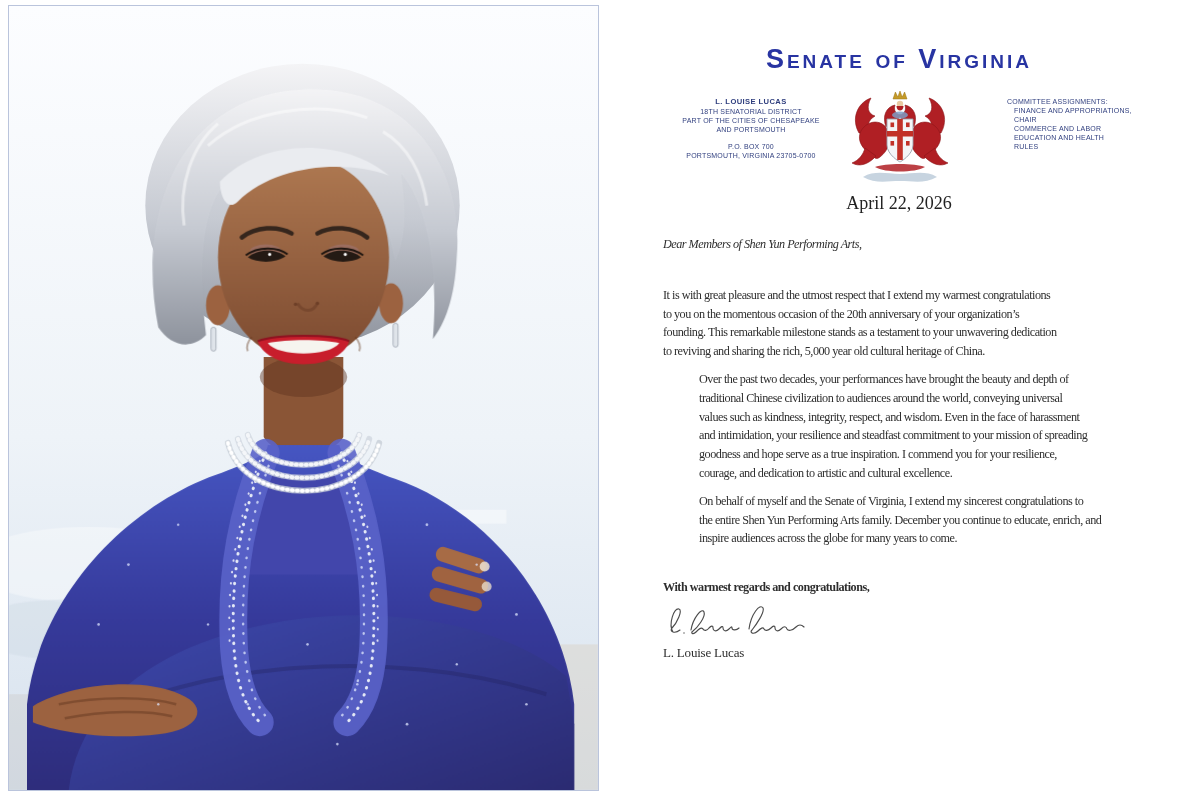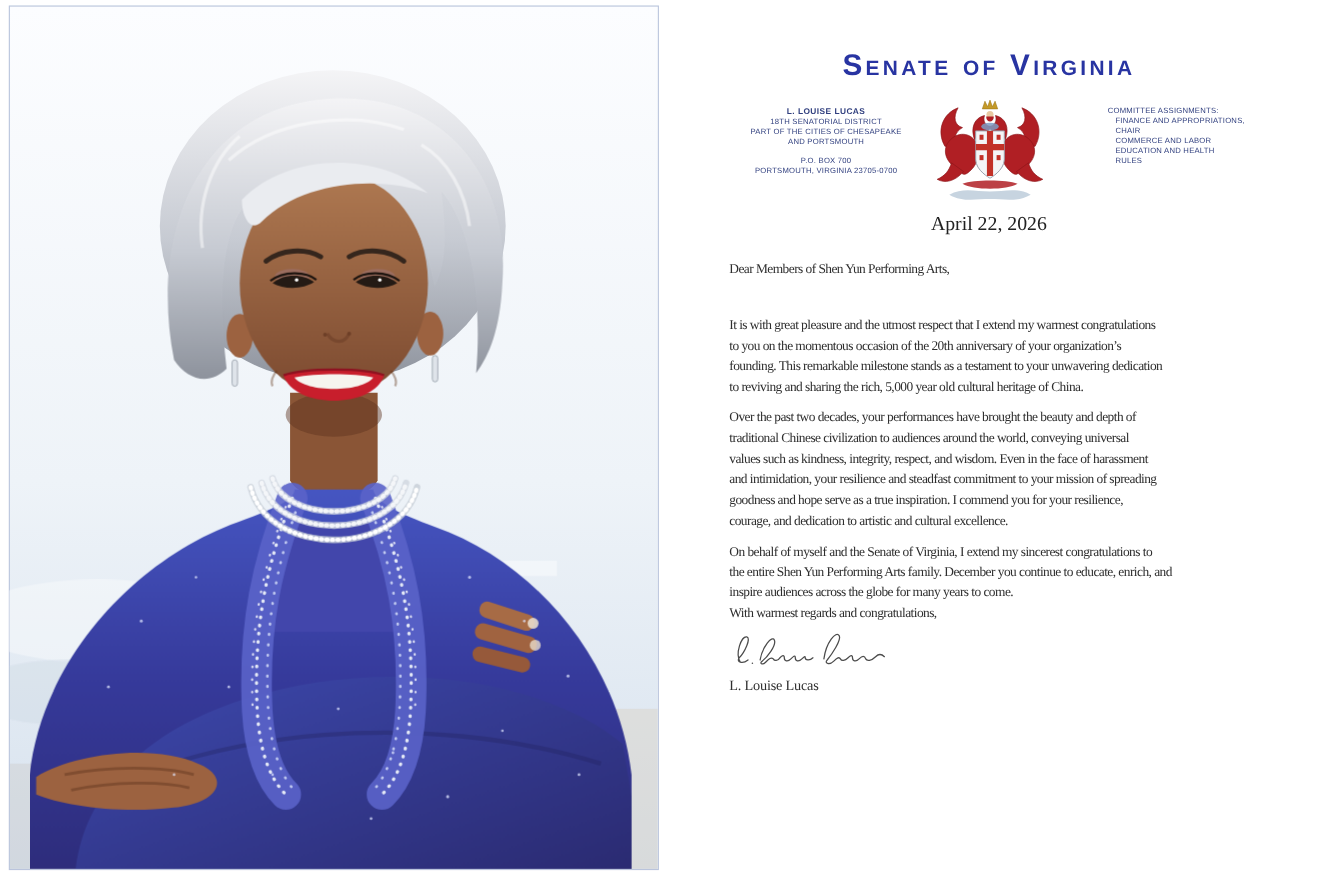--- a/index.html
+++ b/index.html
@@ -29,24 +29,24 @@
     font-size:7px;line-height:9px;letter-spacing:.2px;text-transform:uppercase;}
   .lh-left .lh-name{font-size:7.6px;font-weight:bold;letter-spacing:.4px;margin-bottom:1px;}
   .lh-left .lh-district{white-space:pre-line;}
   .lh-left .lh-address{white-space:pre-line;margin-top:8px;}
   .lh-crest{position:absolute;left:182px;top:8px;width:110px;height:100px;}
   .lh-right{position:absolute;left:344px;top:16px;width:140px;text-align:left;
     font-size:7px;line-height:9px;letter-spacing:.2px;text-transform:uppercase;}
   .lh-right .lh-com-items{white-space:pre-line;padding-left:7px;}
   .letter-date{width:472px;text-align:center;margin-top:8px;font-size:18px;color:#222;}
   .letter-body{width:472px;color:#2e2e2e;font-size:12.2px;line-height:18.8px;letter-spacing:-0.5px;}
-  .salutation{margin-top:21px;}
+  .salutation{margin-top:21px;font-style:italic;}
   .para{margin-top:32px;white-space:pre-line;}
-  .para+.para{margin-top:9px;}
-  .closing{}
+  .para+.para{margin-top:9px;margin-left:36px;}
+  .closing{margin-top:30px;font-weight:bold;}
   .signature{margin-top:2px;height:44px;}
   .sig-name{font-size:13px;line-height:15px;letter-spacing:-0.2px;color:#2e2e2e;margin-top:2px;}
   .sig-title{font-size:13px;line-height:15px;letter-spacing:-0.2px;color:#2e2e2e;}
 </style>
 </head>
 <body>
 
 <div class="photo-panel" title="Portrait of Senator L. Louise Lucas: silver hair, red lipstick, layered crystal necklaces, royal blue rhinestone-trimmed jacket, arms crossed">
   <svg viewBox="0 0 592 786" preserveAspectRatio="none">
     <defs>

